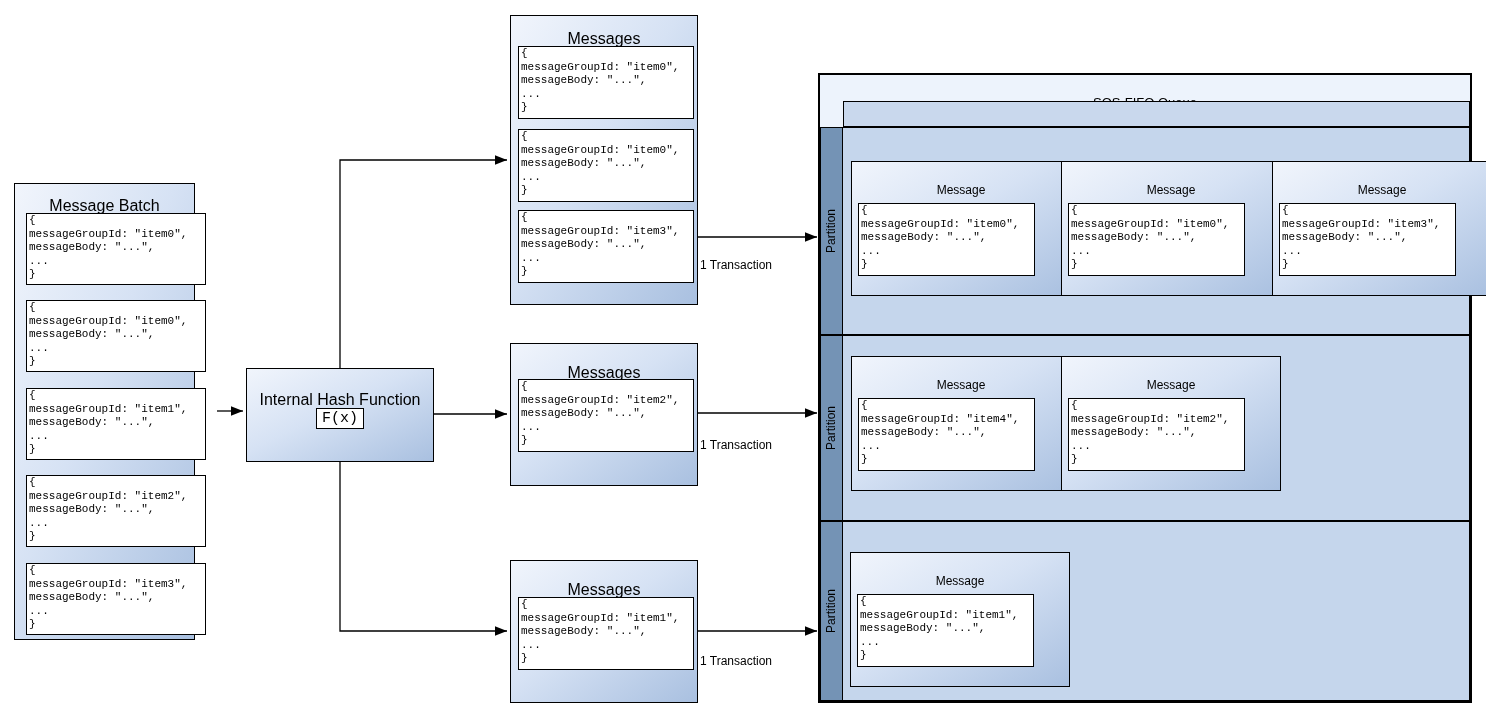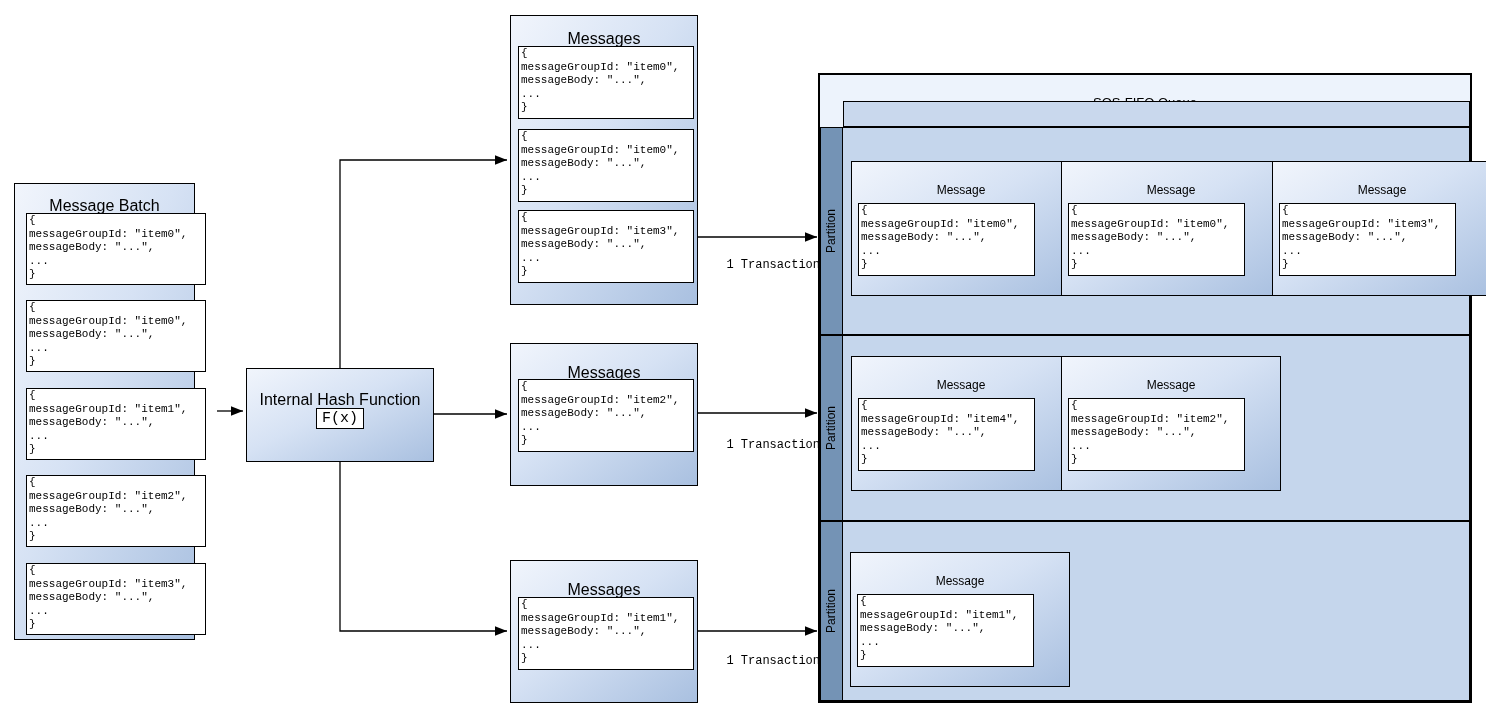--- a/index.html
+++ b/index.html
@@ -43,21 +43,21 @@
     padding: 1px 5px; white-space: nowrap;
   }
 
   
   .mset { left: 510px; width: 188px; }
   .mset .code { left: 7px; width: 176px; height: 73px; }
   .mset0 { top: 15px;  height: 290px; }
   .mset1 { top: 343px; height: 143px; }
   .mset2 { top: 560px; height: 143px; }
 
-  .tx-label { position: absolute; width: 120px; text-align: right; font-size: 12px; z-index: 5; font-family: Liberation Mono, monospace; }
+  .tx-label { position: absolute; width: 120px; text-align: left; font-size: 12px; z-index: 5; }
 
   
   .queue {
     position: absolute; left: 818px; top: 73px; width: 654px; height: 630px;
     border: 2px solid #000; background: var(--queue-bg, #edf3fc);
   }
   .queue-title { text-align: center; font-size: 13px; padding-top: 20px; }
   .pool-band {
     position: absolute; left: 23px; top: 26px; width: 627px; height: 26px;
     background: var(--band, #c9d8ed); border: 1.4px solid #000;

